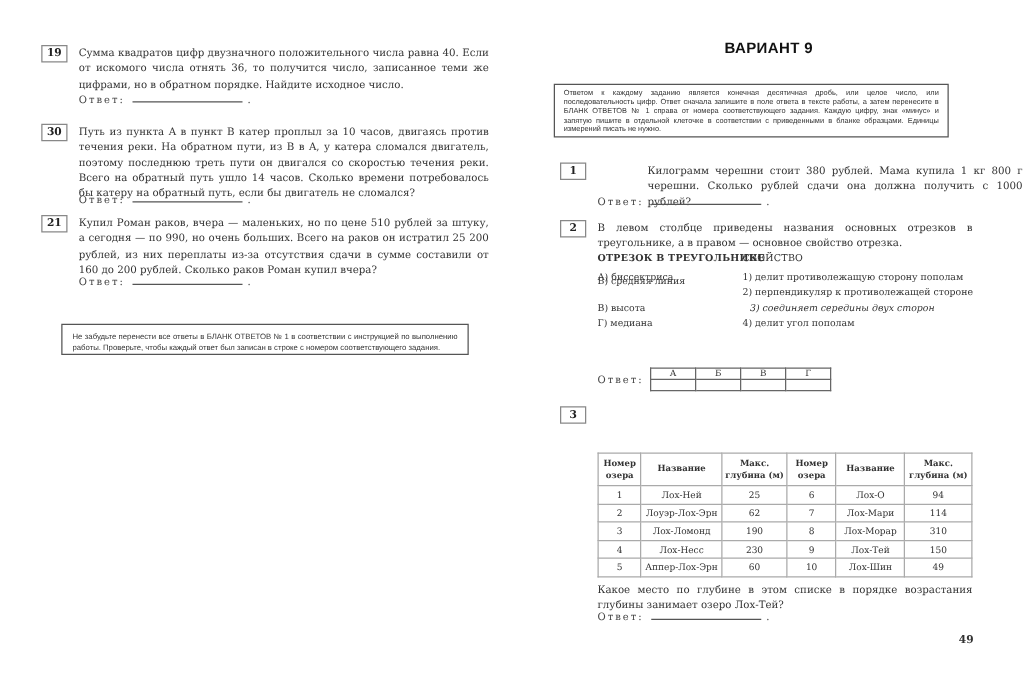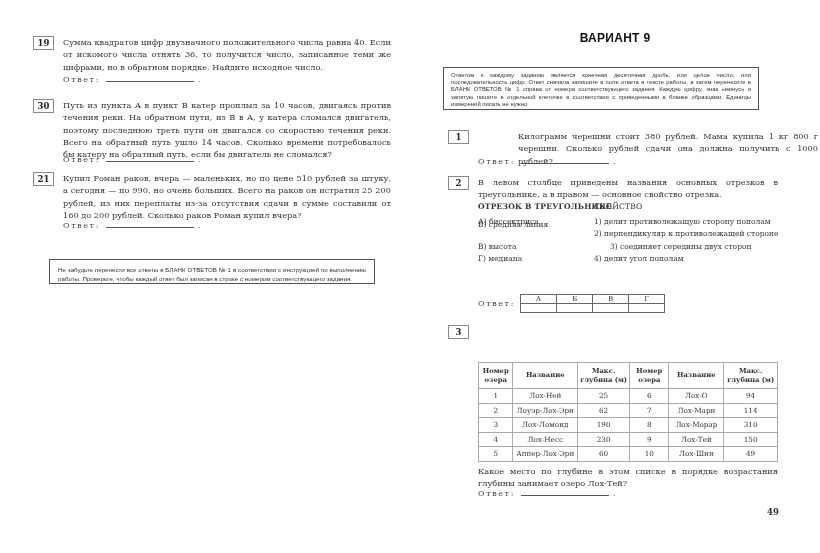--- a/index.html
+++ b/index.html
@@ -115,21 +115,21 @@
     <div class="match-head" style="left:30px; top:26px;font-weight:bold;">ОТРЕЗОК В ТРЕУГОЛЬНИКЕ</div>
     <div class="match-head" style="left:146px; top:26px;">СВОЙСТВО</div>
 
     <div class="match-item" style="left:30px; top:41px;">А) биссектриса</div>
     <div class="match-item" style="left:30px; top:44px;">Б) средняя линия</div>
     <div class="match-item" style="left:30px; top:66px;">В) высота</div>
     <div class="match-item" style="left:30px; top:78px;text-align:right;">Г) медиана</div>
 
     <div class="match-item" style="left:146px; top:41px;">1) делит противолежащую сторону пополам</div>
     <div class="match-item" style="left:146px; top:53px;">2) перпендикуляр к противолежащей стороне</div>
-    <div class="match-item" style="left:162px; top:66px;">3) соединяет середины двух сторон</div>
+    <div class="match-item" style="left:152px; top:66px;font-style:italic;">3) соединяет середины двух сторон</div>
     <div class="match-item" style="left:146px; top:78px;">4) делит угол пополам</div>
 
 
     <div class="answer-line" style="top:123px;">
       <span>Ответ:</span>
     </div>
     <table class="ans-grid" style="left:72px; top:118px;">
       <tbody>
           <tr>
         <td>А</td>

